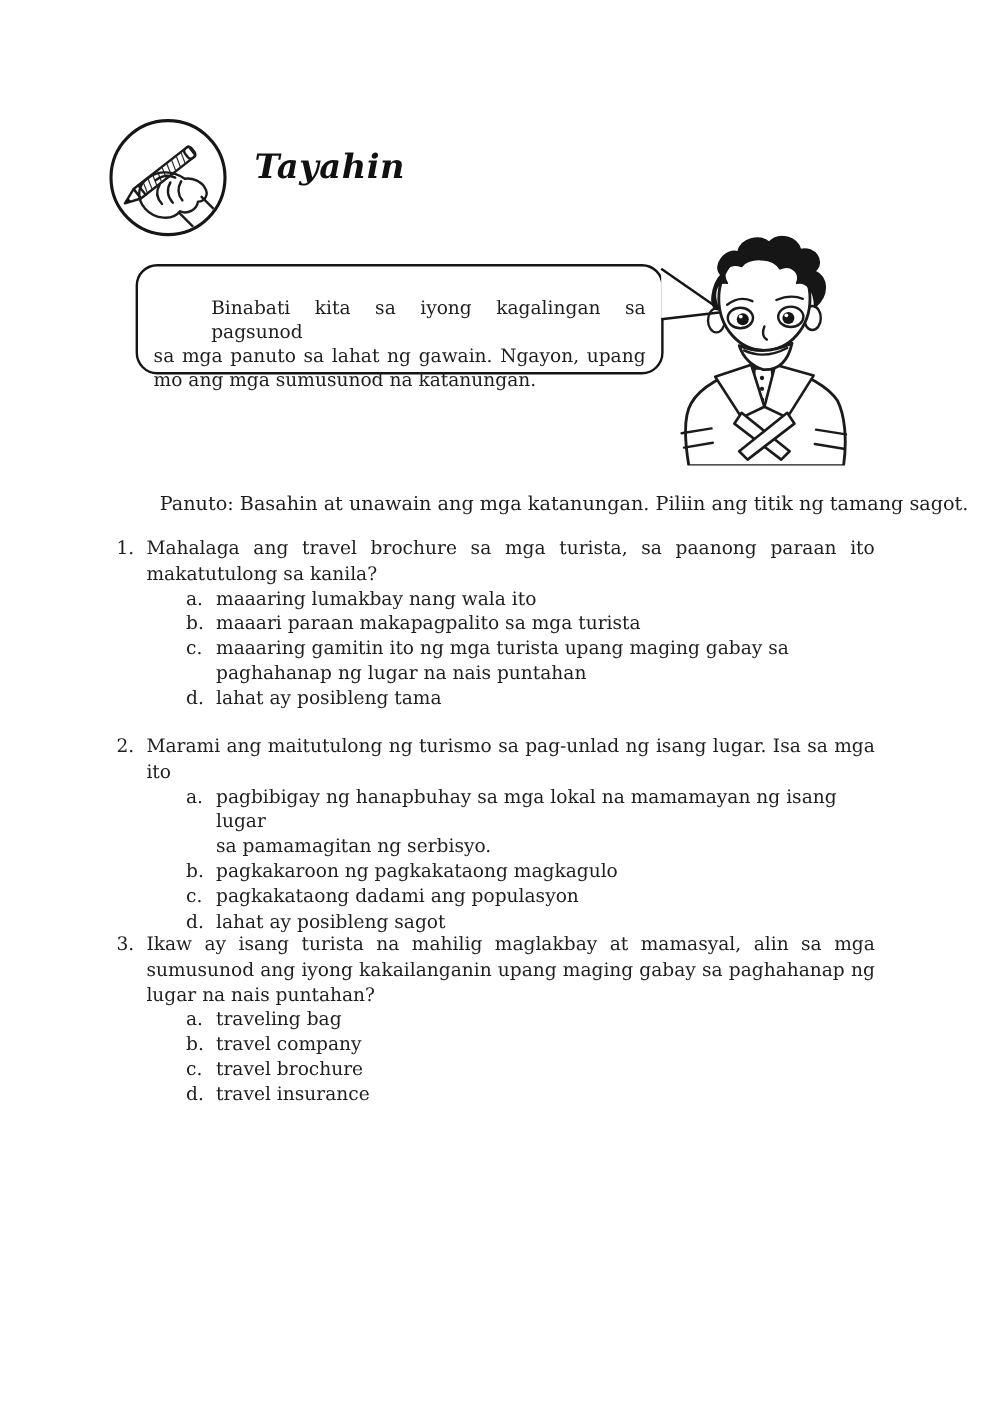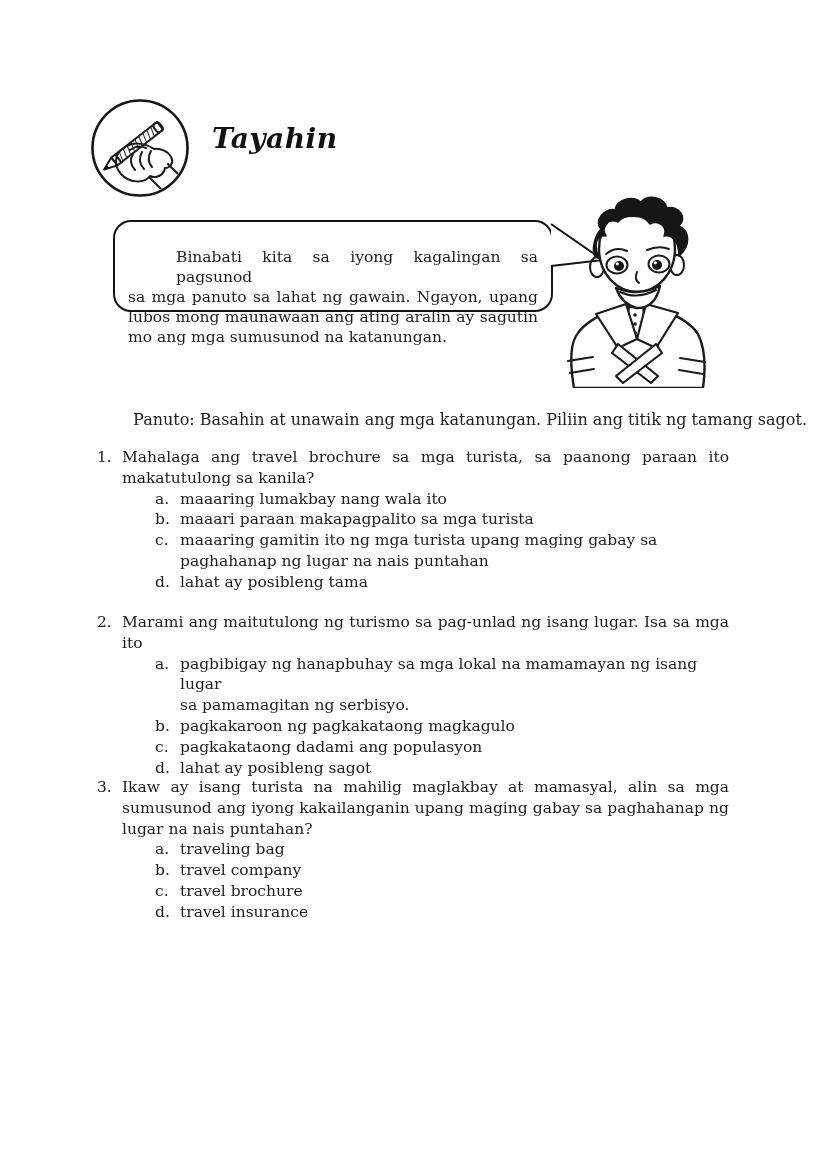--- a/index.html
+++ b/index.html
@@ -84,21 +84,20 @@
         <line x1="80" y1="66" x2="104" y2="90" class="ink"></line>
       </g>
     </svg>
   </div>
 
   <div class="page-title">Tayahin</div>
 
   <div class="bubble">
     <div class="bl first">Binabati kita sa iyong kagalingan sa pagsunod</div>
     <div class="bl">sa mga panuto sa lahat ng gawain. Ngayon, upang</div>
-    <div class="bl">lubos mong maunawaan ang ating aralin ay sagutin</div>
     <div class="bl last">mo ang mga sumusunod na katanungan.</div>
   </div>
   <div class="tail">
     <svg width="58" height="48" viewBox="0 0 58 48">
       <path d="M2,2 L54,38 L2,44" fill="#ffffff" stroke="#151515" stroke-width="2" stroke-linejoin="round"></path>
     </svg>
   </div>
 
   <div class="boy">
     <svg width="154" height="192" viewBox="0 0 154 192">

